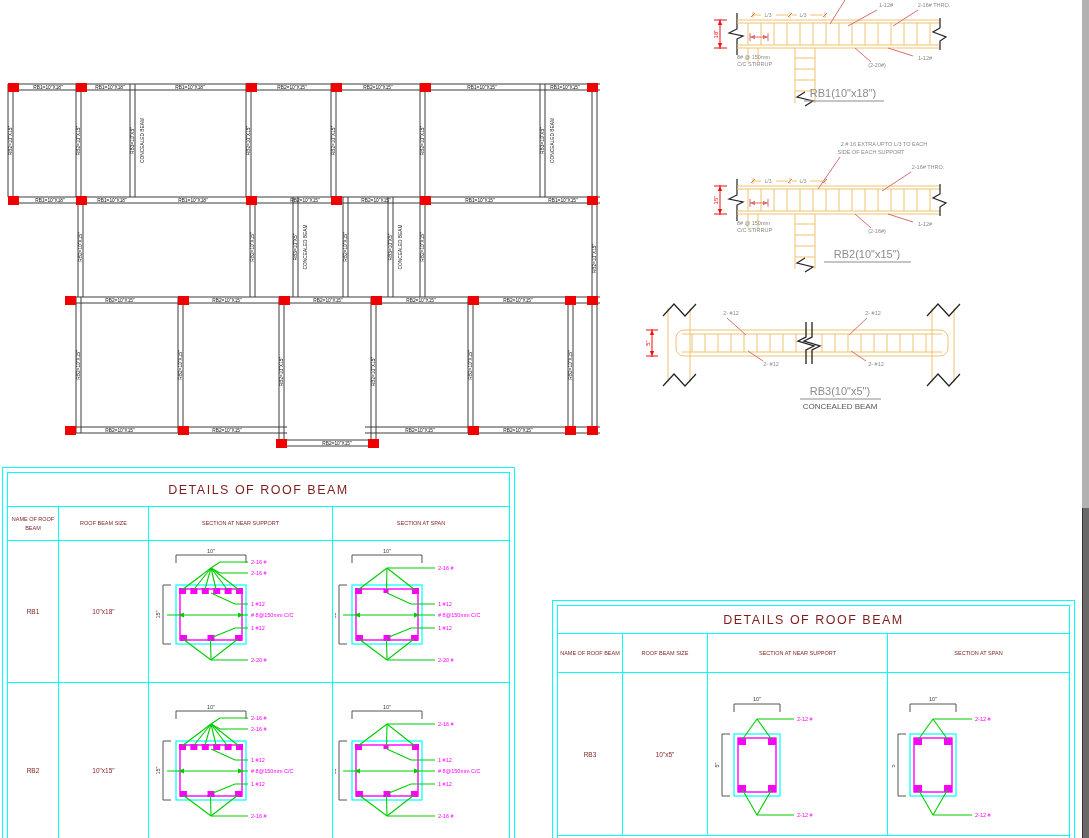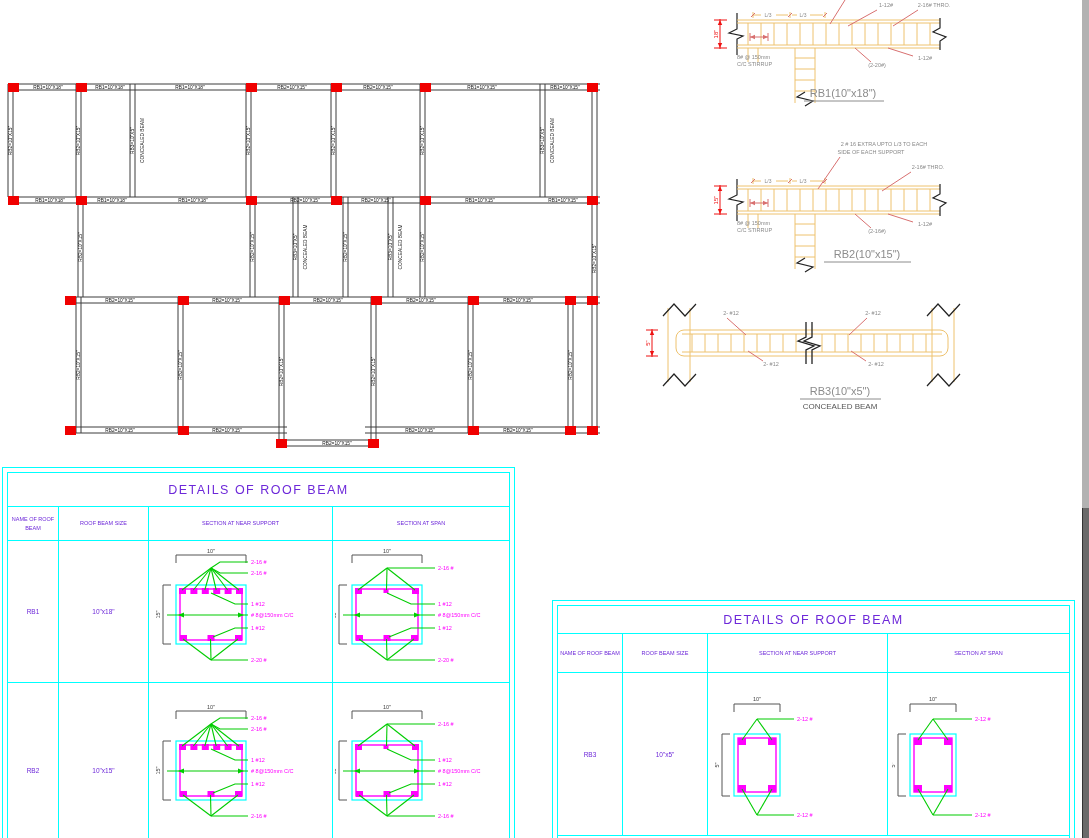--- a/index.html
+++ b/index.html
@@ -6,21 +6,21 @@
   .page{position:relative;width:1089px;height:838px;background:#ffffff;overflow:hidden;
         font-family:"Liberation Sans",sans-serif}
   #dw{position:absolute;left:0;top:0}
   .tbl{position:absolute;border:1.6px solid #00ffff;background:transparent}
   .tin{position:absolute;left:4px;top:4px;right:4px;bottom:-14px;border:1.6px solid #00ffff}
   .trow{display:flex;border-bottom:1.6px solid #00ffff;box-sizing:border-box;align-items:stretch}
   .trow.norule{border-bottom:none}
   .c{display:flex;align-items:center;justify-content:center;border-right:1.6px solid #00ffff;
      box-sizing:border-box;position:relative}
   .c.last{border-right:none}
-  .mag{color:#6d28d9}
+  .mag{color:#7f1d1d}
   .ttl{font-size:12.5px;letter-spacing:1.5px}
   .hd{font-size:5.5px;text-align:center;line-height:1.6}
   .rn{font-size:6.5px}
   svg.sect{display:block}
   .strip{position:absolute;width:7px;left:1082px}
 </style>
 </head>
 <body>
 
 <div class="page">

